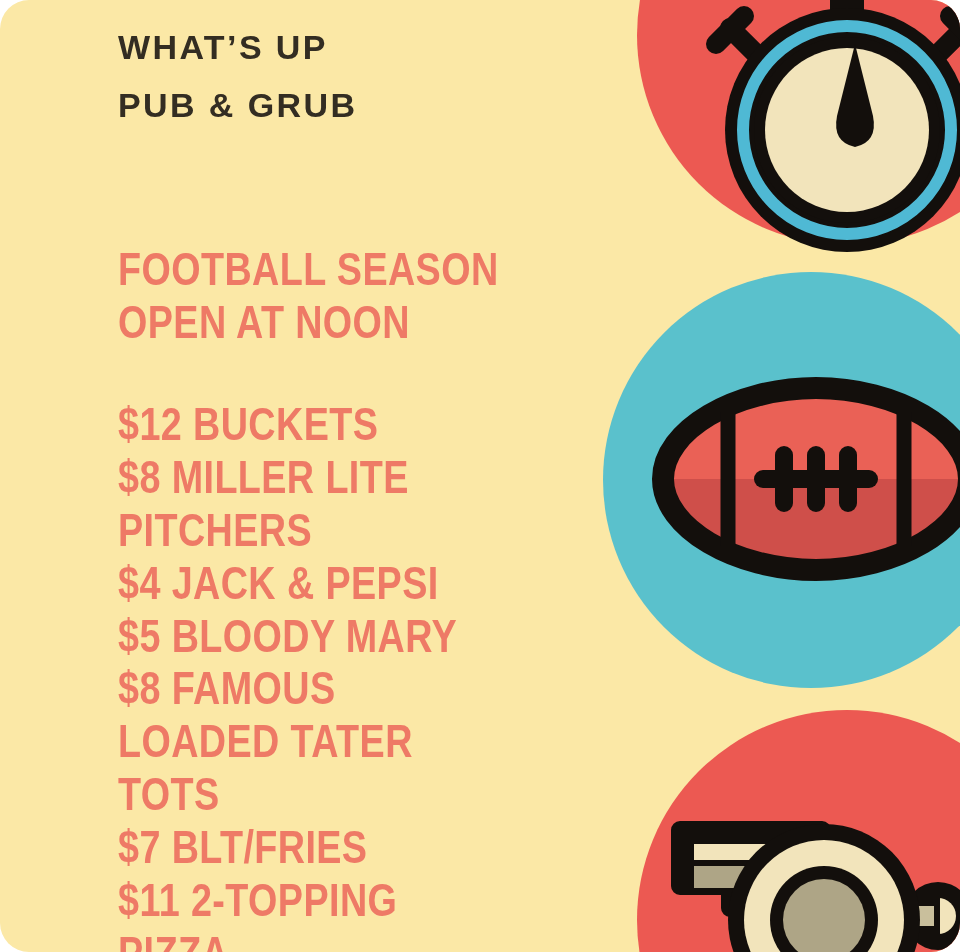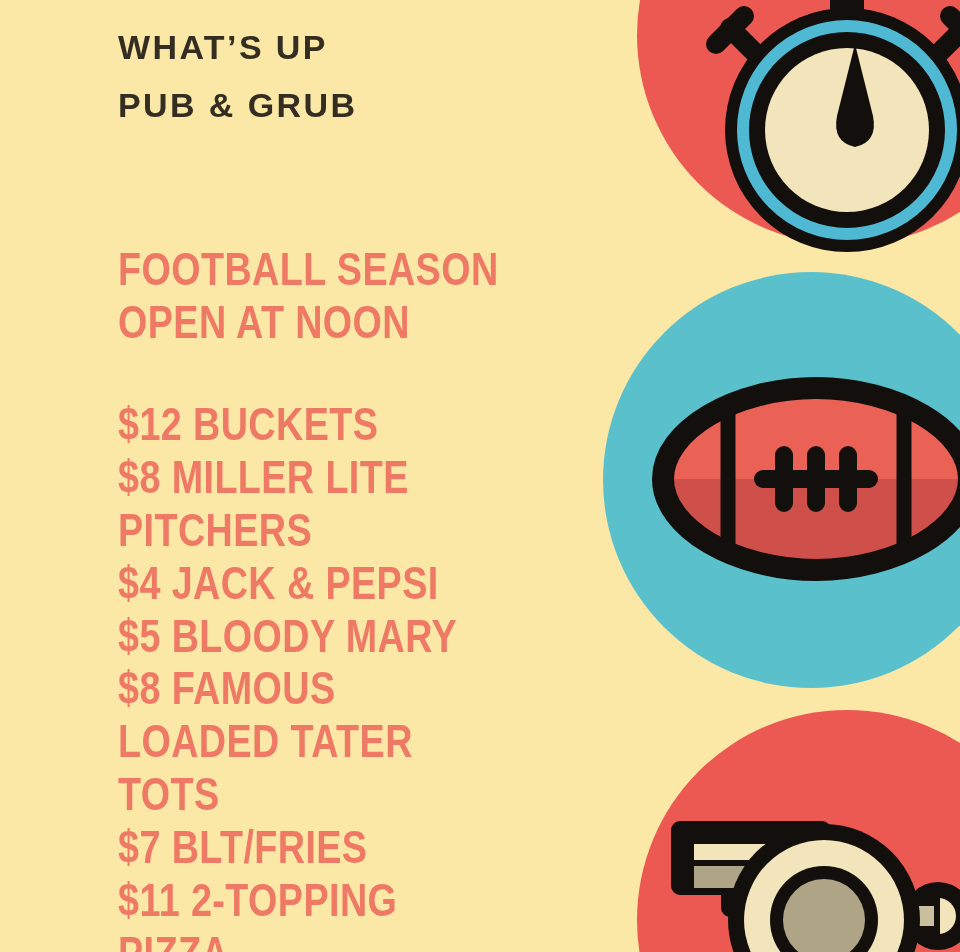--- a/index.html
+++ b/index.html
@@ -8,20 +8,21 @@
     padding: 0;
     background: #ffffff;
   }
   #poster {
     position: relative;
     width: 960px;
     height: 952px;
     overflow: hidden;
     background: #fbe8a6;
     font-family: "Liberation Sans", sans-serif;
+    border-radius: 29px;
   }
 
   
   .circle {
     position: absolute;
     border-radius: 50%;
   }
   #circle-top {
     left: 637px;
     top: -175px;

